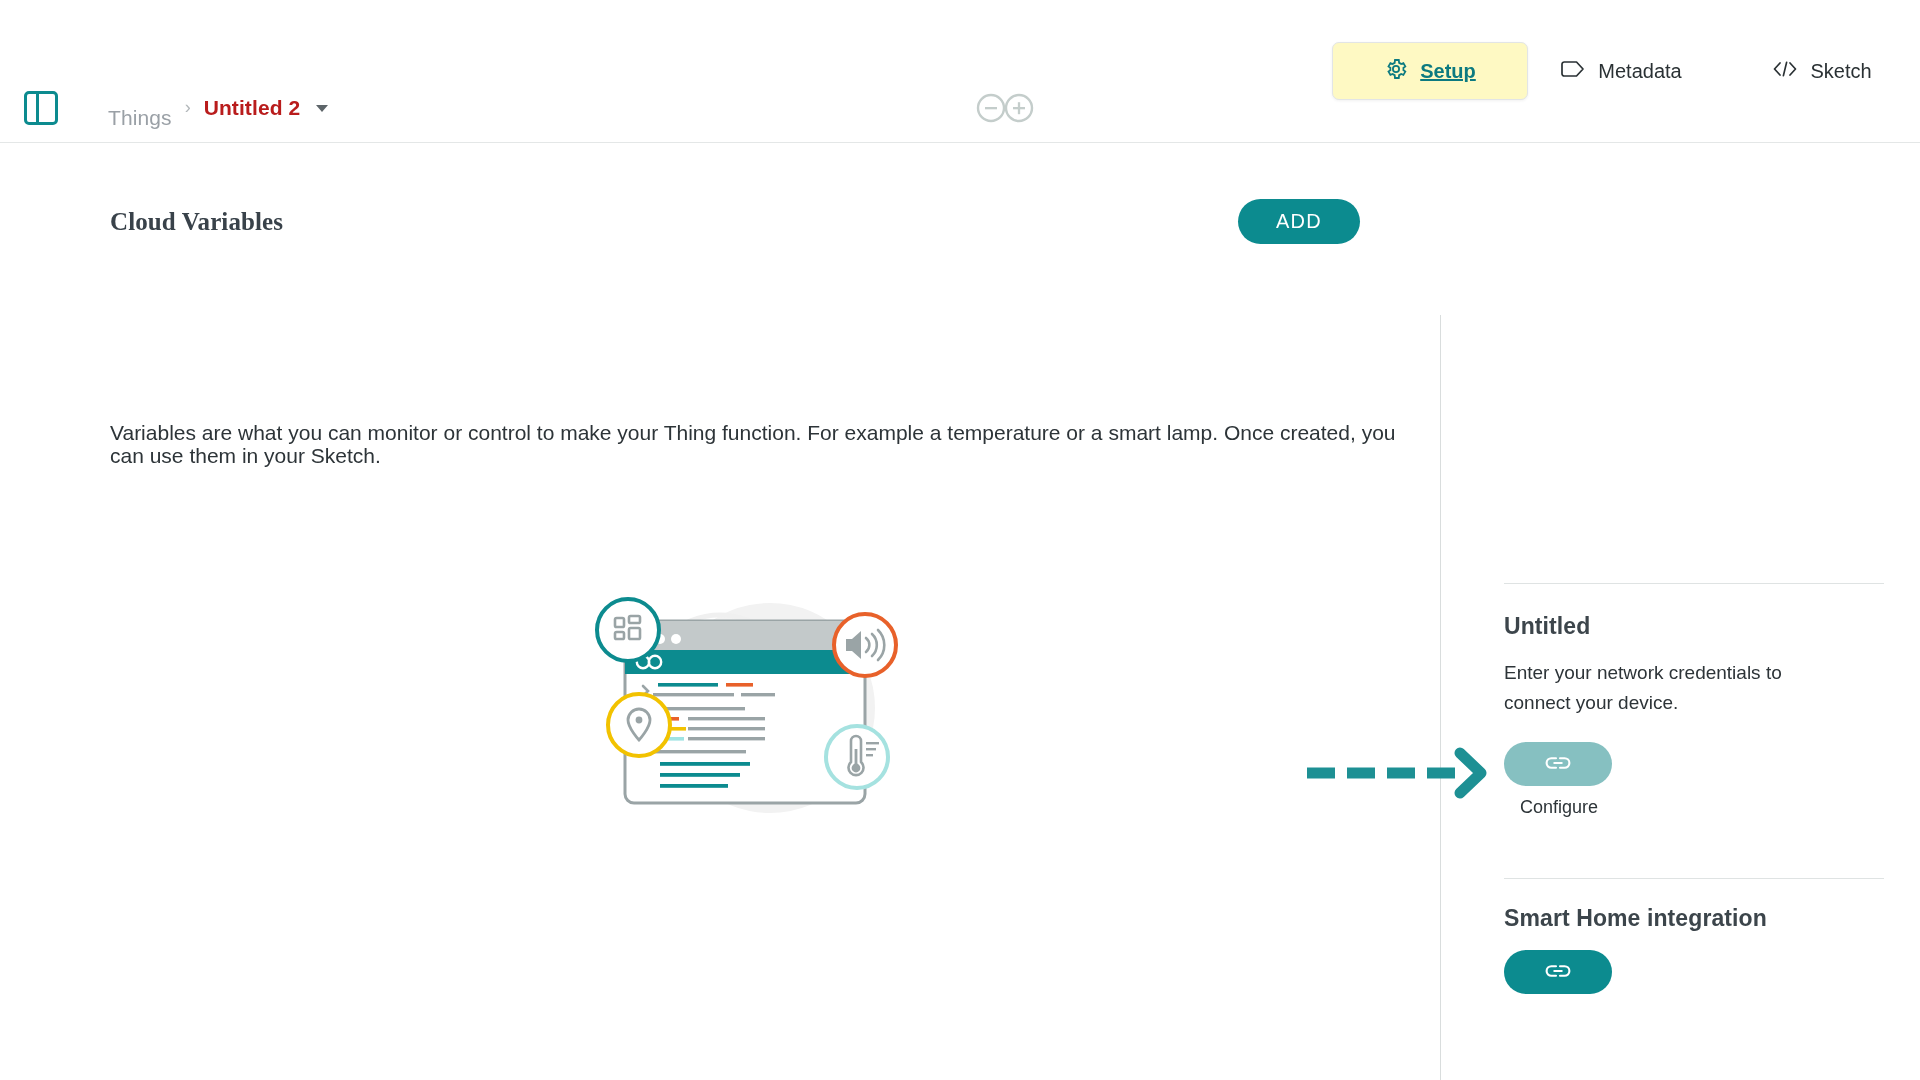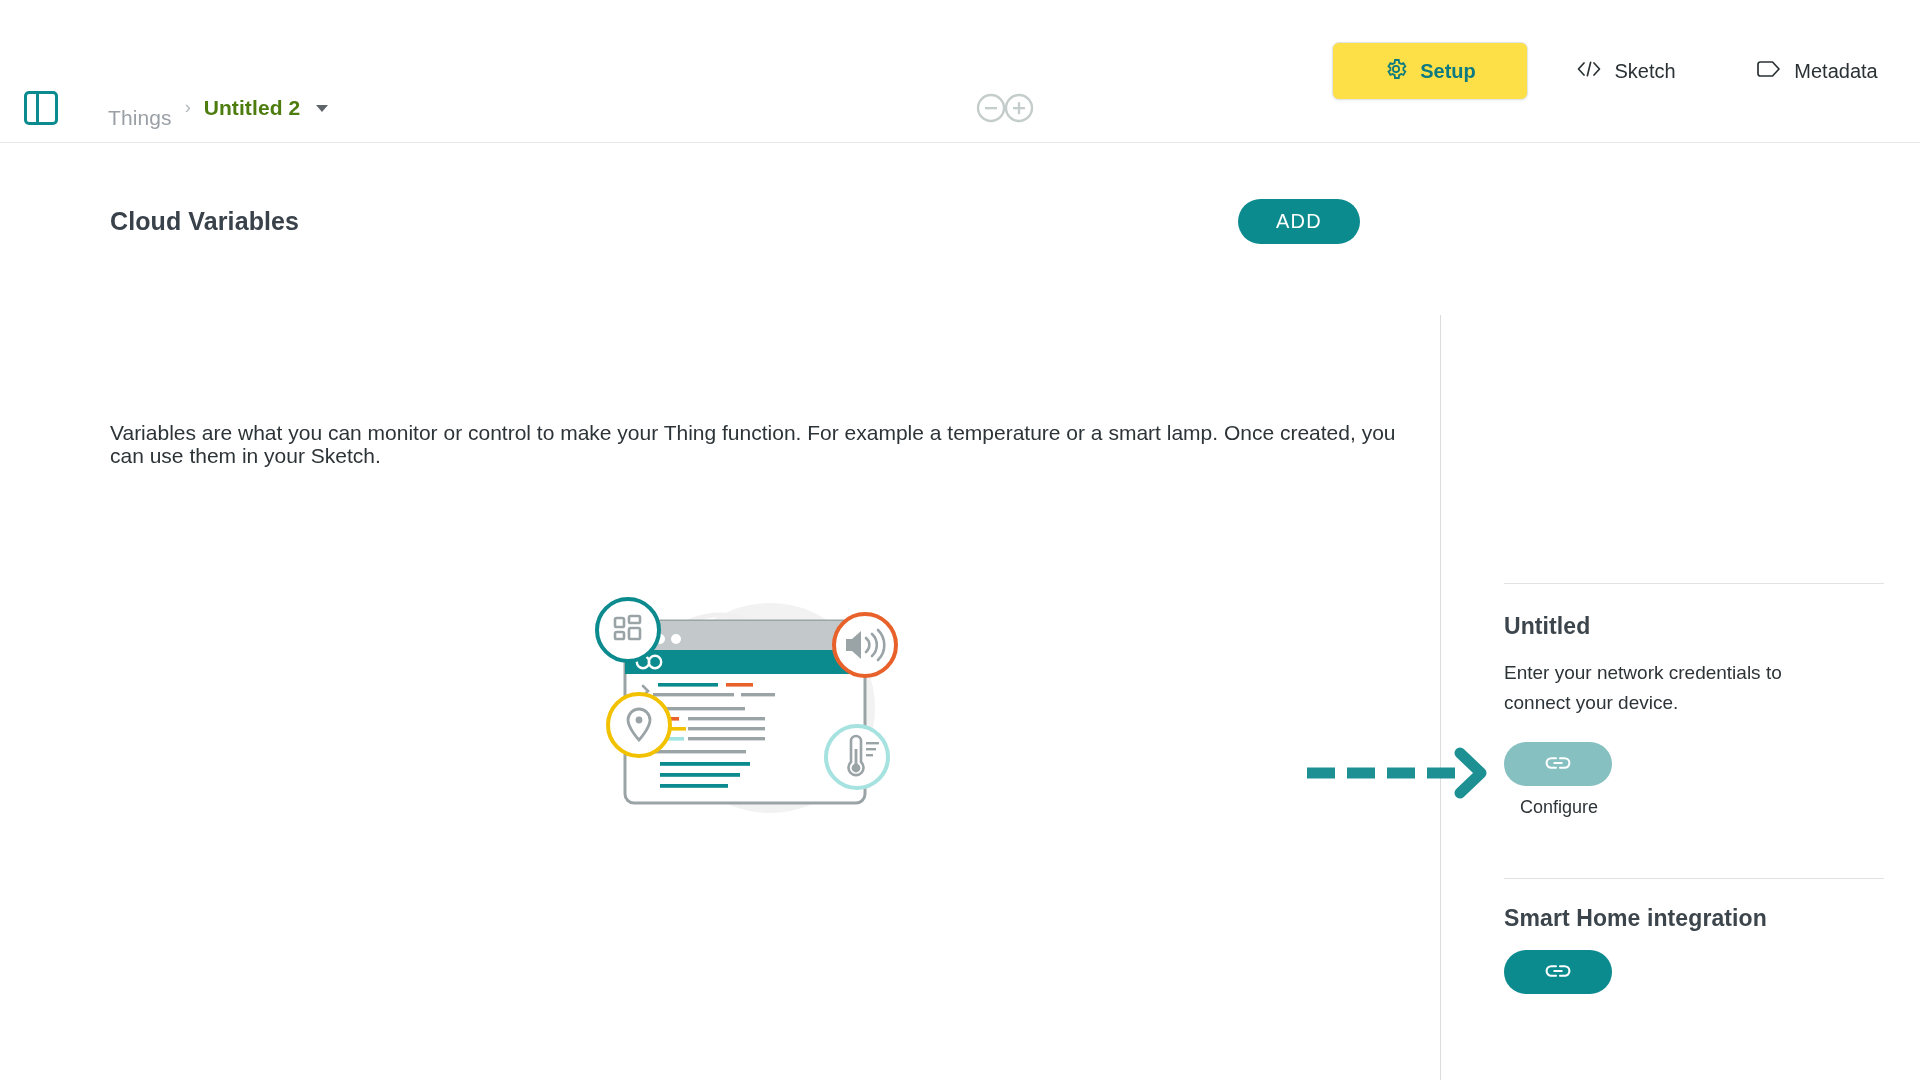--- a/index.html
+++ b/index.html
@@ -63,21 +63,21 @@
   }
   .crumb-sep {
     font-size: 18px;
     color: #b2b7ba;
     line-height: 1;
     transform: translateY(-1px);
   }
   .crumb-current {
     font-size: 21px;
     font-weight: bold;
-    color: #4d7c0f;
+    color: #b91c1c;
     letter-spacing: 0.1px;
     cursor: pointer;
   }
   .crumb-caret {
     width: 0; height: 0;
     border-left: 6px solid transparent;
     border-right: 6px solid transparent;
     border-top: 7px solid #5d6569;
     margin-left: 3px;
     cursor: pointer;
@@ -107,28 +107,29 @@
     gap: 12px;
     height: 58px;
     padding: 0 30px;
     font-size: 20px;
     color: #2a3134;
     cursor: pointer;
     white-space: nowrap;
   }
   .tab .tab-label { line-height: 1; }
   .tab-active {
-    background: #fde047;
+    background: #fef9c3;
     border: 1px solid #e2e5e6;
     border-radius: 7px;
     box-shadow: 0 1px 3px rgba(0,0,0,0.06);
     color: #0c7a80;
     font-weight: bold;
     width: 196px;
     padding: 0;
+    text-decoration: underline;
   }
   .tab-sketch { width: 196px; }
   .tab-metadata { width: 196px; padding-right: 40px; }
 
   
   .body-wrap {
     position: relative;
     width: 1920px;
     height: 937px;
   }
@@ -149,20 +150,21 @@
     width: 1250px;
     display: flex;
     align-items: center;
     justify-content: space-between;
   }
   .section-title {
     font-size: 25px;
     font-weight: bold;
     color: #39424a;
     letter-spacing: 0.1px;
+    font-family: Liberation Serif, serif;
   }
   .add-button {
     background: #0c8b8f;
     color: #ffffff;
     font-size: 20px;
     font-weight: normal;
     letter-spacing: 1.2px;
     border: none;
     border-radius: 100px;
     width: 122px;
@@ -300,38 +302,38 @@
     <div class="tab tab-active">
       <span>
         <svg width="24" height="24" viewBox="0 0 24 24" fill="none" stroke="#0c7a80" stroke-width="1.8">
           <circle cx="12" cy="12" r="3.1"></circle>
           <path d="M19.4 13.2a7.6 7.6 0 0 0 0-2.4l1.9-1.4-1.9-3.3-2.2.9a7.6 7.6 0 0 0-2.1-1.2L14.8 3h-3.8l-.3 2.8c-.76.27-1.47.67-2.1 1.2l-2.2-.9-1.9 3.3 1.9 1.4a7.6 7.6 0 0 0 0 2.4l-1.9 1.4 1.9 3.3 2.2-.9c.63.53 1.34.93 2.1 1.2l.3 2.8h3.8l.3-2.8c.76-.27 1.47-.67 2.1-1.2l2.2.9 1.9-3.3z"></path>
         </svg>
       </span>
       <span class="tab-label">Setup</span>
     </div>
 
+    <div class="tab tab-metadata">
+      <span>
+        <svg width="26" height="18" viewBox="0 0 26 18" fill="none" stroke="#2a3134" stroke-width="1.7" stroke-linejoin="round">
+          <path d="M2 4.2a2.2 2.2 0 0 1 2.2-2.2h12.3l6.5 7-6.5 7H4.2A2.2 2.2 0 0 1 2 13.8z"></path>
+        </svg>
+      </span>
+      <span class="tab-label">Metadata</span>
+    </div>
+
     <div class="tab tab-sketch">
       <span>
         <svg width="26" height="20" viewBox="0 0 26 20" fill="none" stroke="#2a3134" stroke-width="1.7" stroke-linecap="round" stroke-linejoin="round">
           <polyline points="8,4 2.5,10 8,16"></polyline>
           <polyline points="18,4 23.5,10 18,16"></polyline>
           <line x1="14.6" y1="3.4" x2="11.4" y2="16.6"></line>
         </svg>
       </span>
       <span class="tab-label">Sketch</span>
-    </div>
-
-    <div class="tab tab-metadata">
-      <span>
-        <svg width="26" height="18" viewBox="0 0 26 18" fill="none" stroke="#2a3134" stroke-width="1.7" stroke-linejoin="round">
-          <path d="M2 4.2a2.2 2.2 0 0 1 2.2-2.2h12.3l6.5 7-6.5 7H4.2A2.2 2.2 0 0 1 2 13.8z"></path>
-        </svg>
-      </span>
-      <span class="tab-label">Metadata</span>
     </div>
 
   </div>
 </div>
 
 <div class="body-wrap">
 
   <div class="main-panel">
 
     <div class="section-head">

